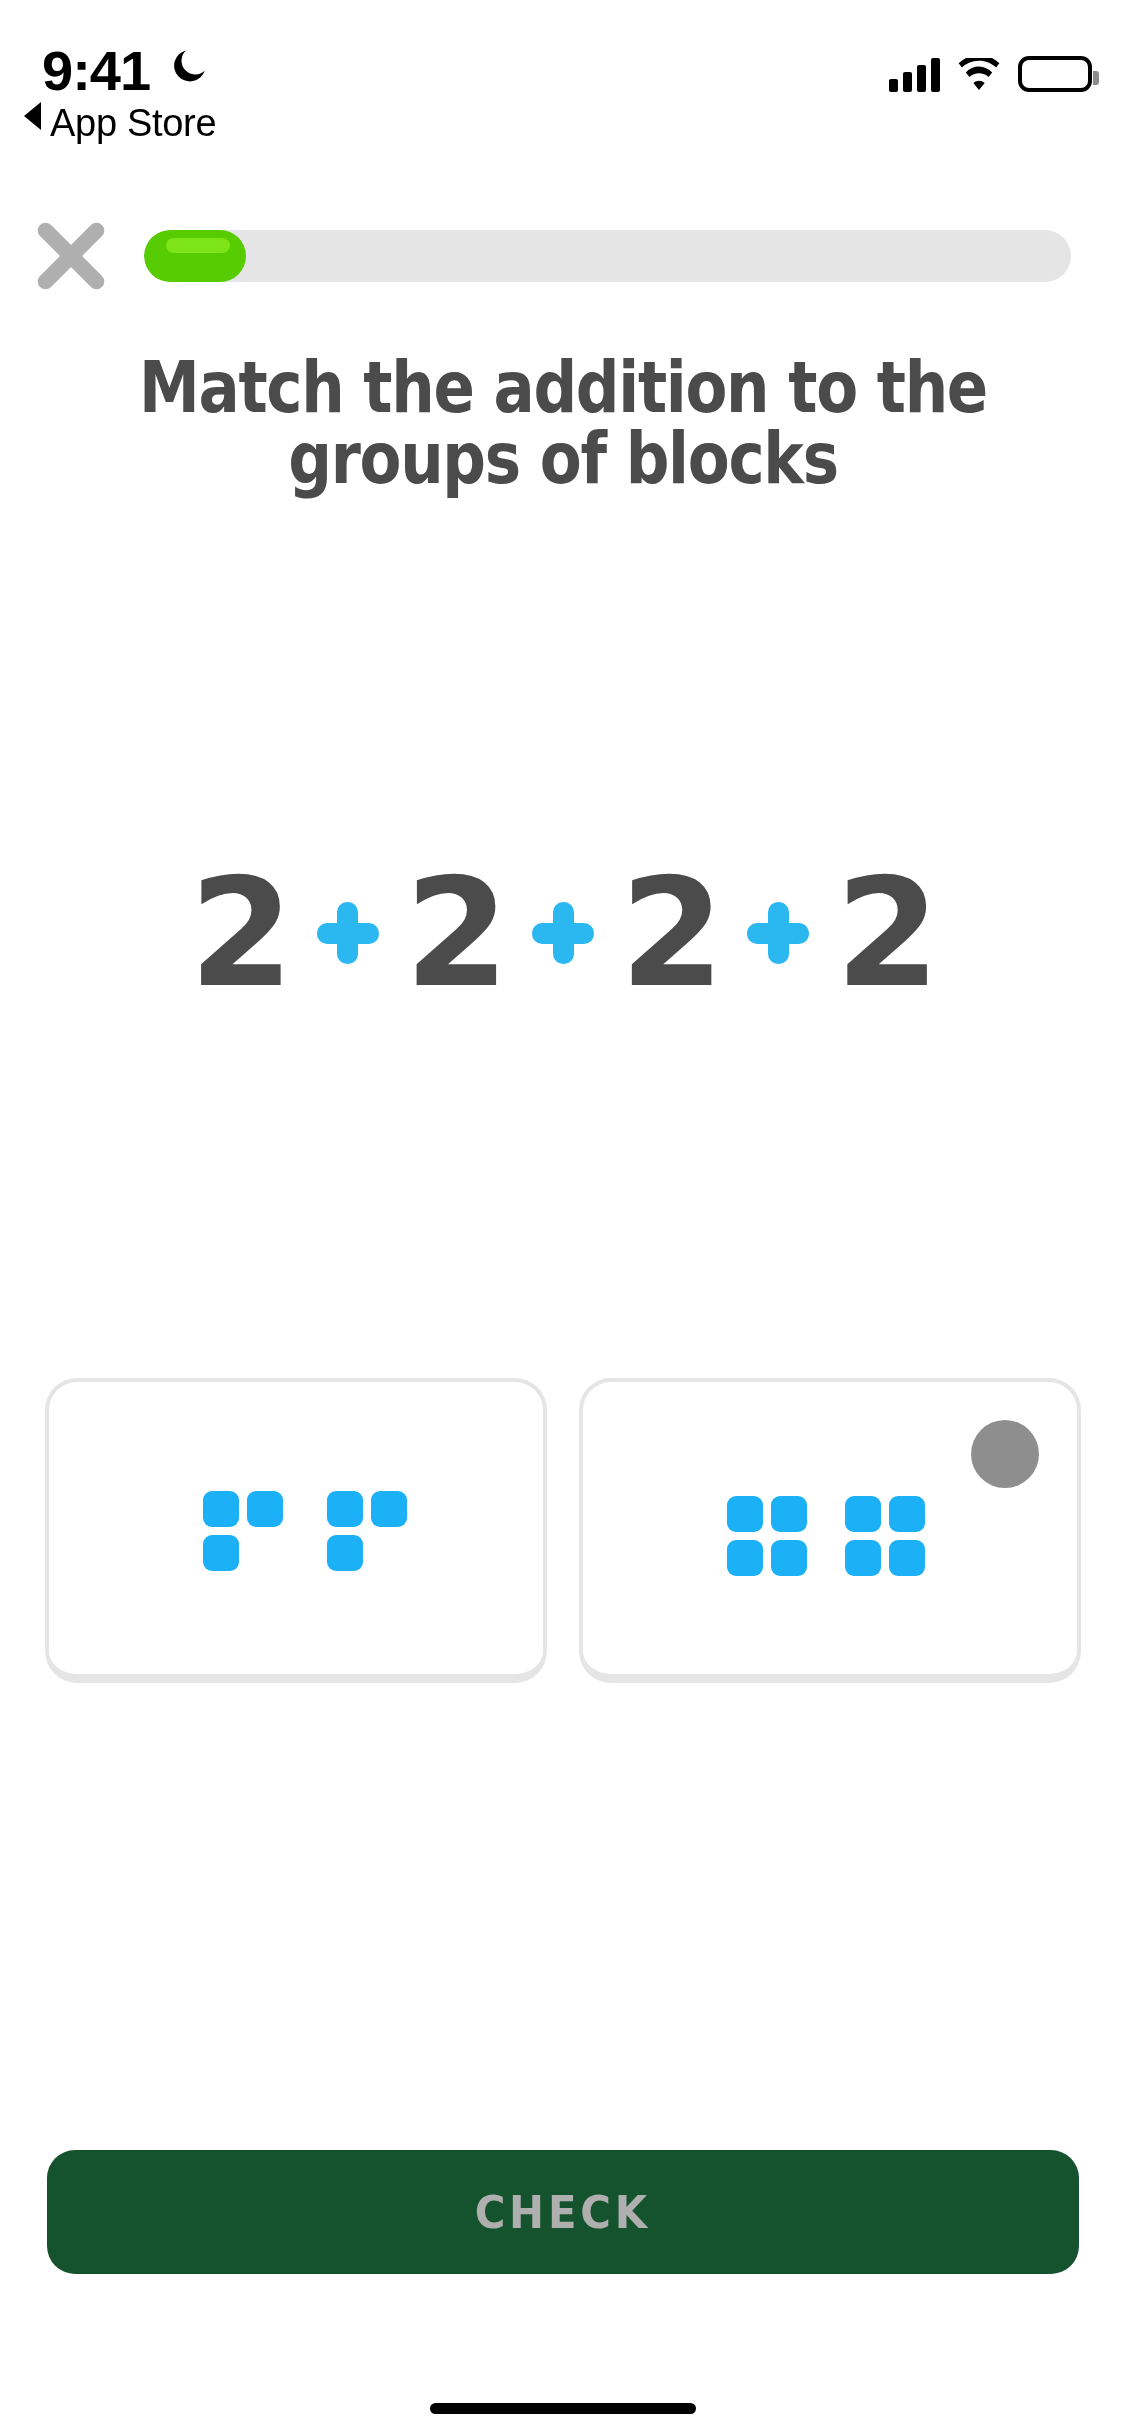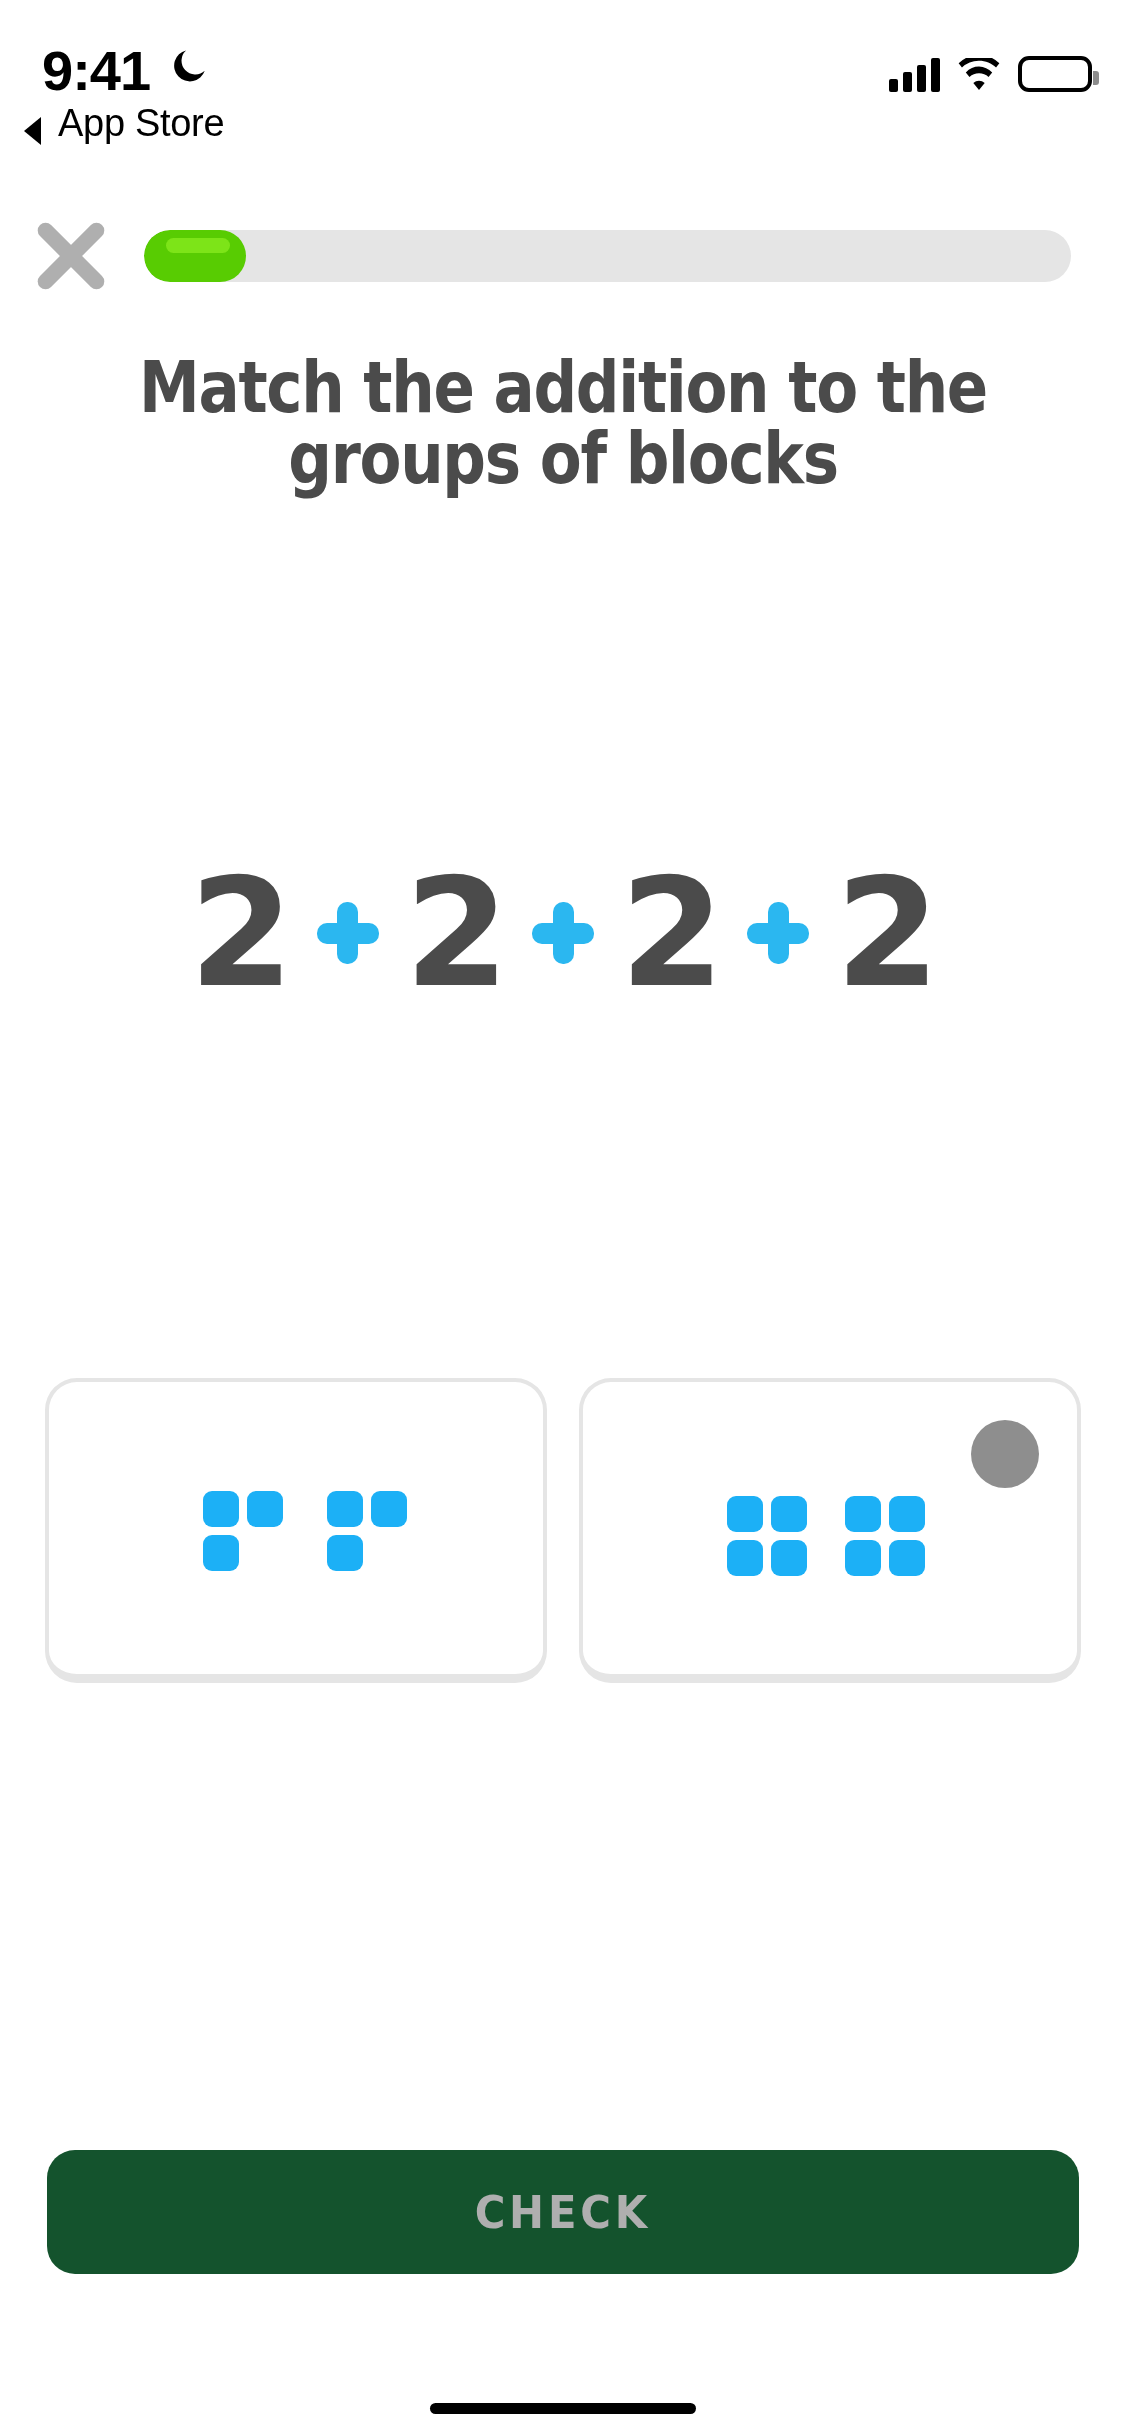--- a/index.html
+++ b/index.html
@@ -24,21 +24,21 @@
     font-size:56px; font-weight:700; color:#000;
     letter-spacing:-1px;
     font-family:"Liberation Sans", sans-serif;
   }
   .sb-moon {
     position:absolute; left:168px; top:22px;
     width:42px; height:42px;
   }
   .sb-back {
     position:absolute; left:24px; top:78px;
-    display:flex; align-items:flex-end; gap:17px;
+    display:flex; align-items:flex-start; gap:9px;
   }
   .sb-back-tri {
     width:0; height:0;
     border-top:14px solid transparent;
     border-bottom:14px solid transparent;
     border-right:17px solid #000;
   }
   .sb-back-label {
     font-size:38px; font-weight:400; color:#000;
     letter-spacing:-0.3px;

